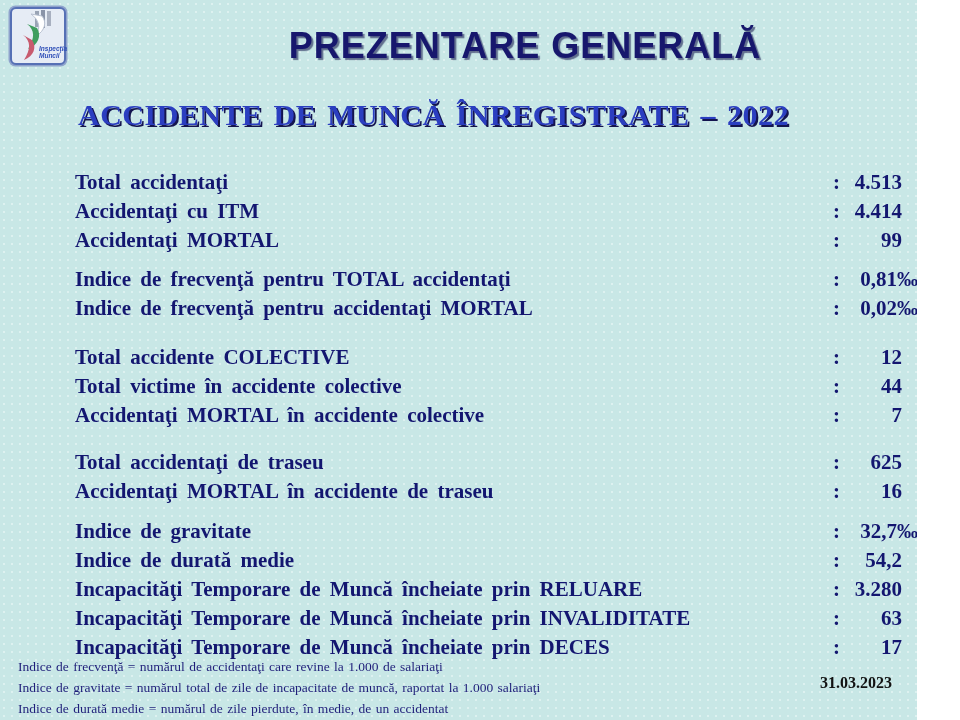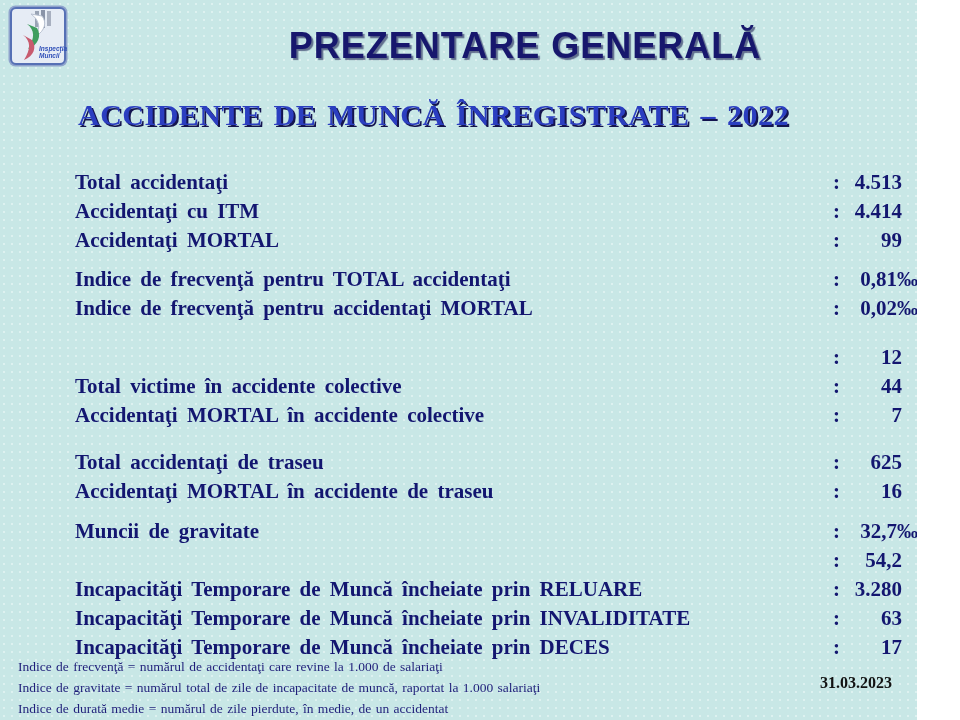--- a/index.html
+++ b/index.html
@@ -102,20 +102,21 @@
         <div class="srow">
           <span class="lab">Indice de frecvenţă pentru accidentaţi MORTAL</span>
           <span class="val unit">
             <span class="colon">:</span>
             <span class="num">0,02‰</span>
           </span>
         </div>
       </div>
       <div class="group" style="top: 344px;">
         <div class="srow">
+          <span class="lab">Total accidente COLECTIVE</span>
           <span class="val">
             <span class="colon">:</span>
             <span class="num">12</span>
           </span>
         </div>
         <div class="srow">
           <span class="lab">Total victime în accidente colective</span>
           <span class="val">
             <span class="colon">:</span>
             <span class="num">44</span>
@@ -140,27 +141,28 @@
         <div class="srow">
           <span class="lab">Accidentaţi MORTAL în accidente de traseu</span>
           <span class="val">
             <span class="colon">:</span>
             <span class="num">16</span>
           </span>
         </div>
       </div>
       <div class="group" style="top: 518px;">
         <div class="srow">
-          <span class="lab">Muncii de gravitate</span>
+          <span class="lab">Indice de gravitate</span>
           <span class="val unit">
             <span class="colon">:</span>
             <span class="num">32,7‰</span>
           </span>
         </div>
         <div class="srow">
+          <span class="lab">Indice de durată medie</span>
           <span class="val">
             <span class="colon">:</span>
             <span class="num">54,2</span>
           </span>
         </div>
         <div class="srow">
           <span class="lab">Incapacităţi Temporare de Muncă încheiate prin RELUARE</span>
           <span class="val">
             <span class="colon">:</span>
             <span class="num">3.280</span>

